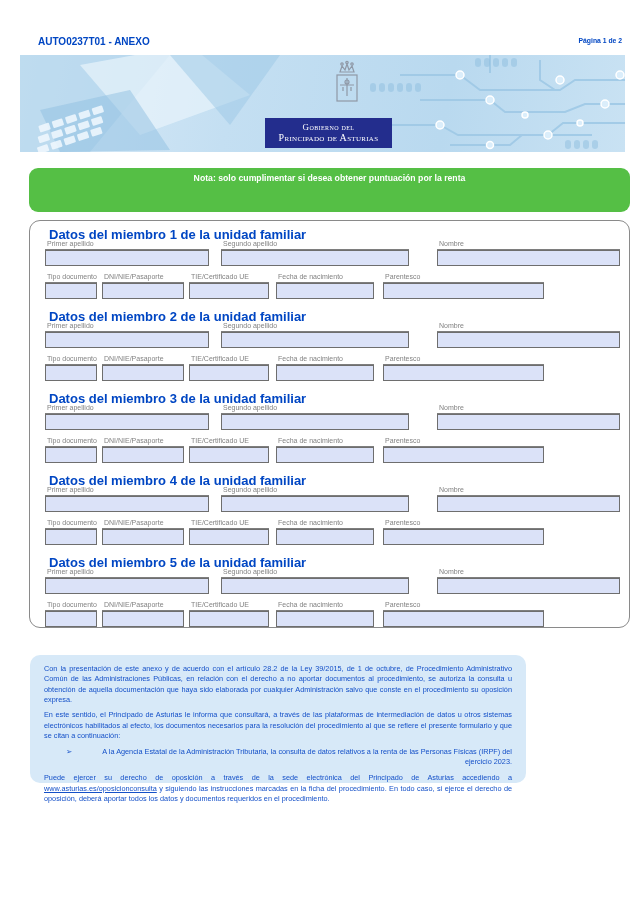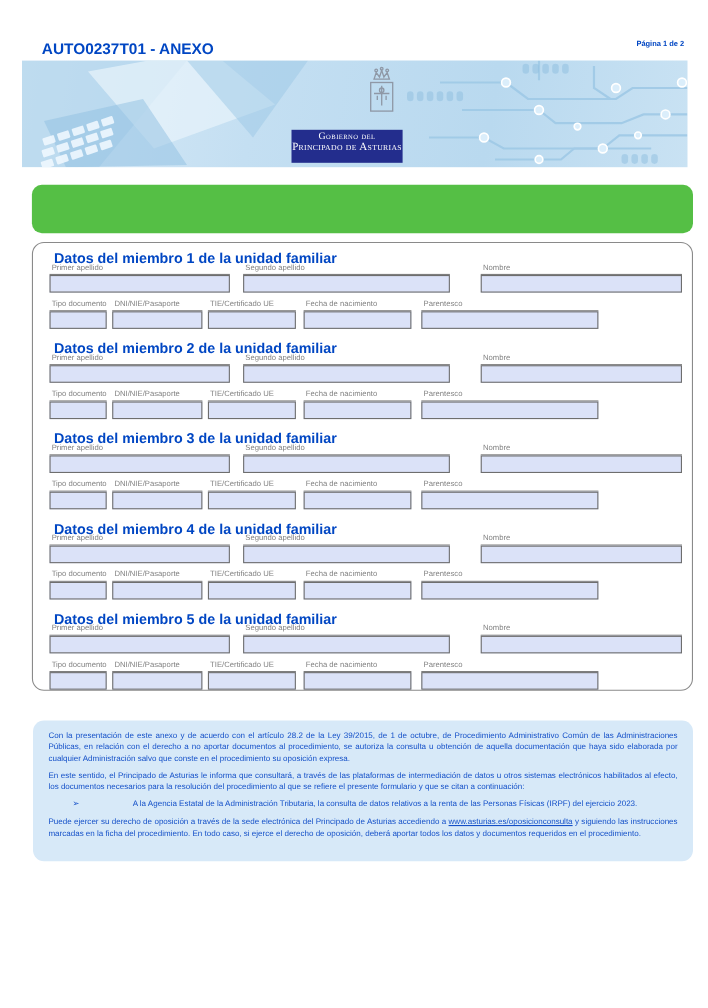--- a/index.html
+++ b/index.html
@@ -2,30 +2,30 @@
 <html><head>
 <meta charset="utf-8">
 <style>
   * { margin:0; padding:0; box-sizing:border-box; }
   html,body { background:#ffffff; }
   body { font-family:"Liberation Sans", sans-serif; }
   .page { position:relative; width:644px; height:916px; background:#ffffff; overflow:hidden; }
 
   
   .hdr { position:absolute; top:36px; left:0; width:644px; height:14px; color:#0046c3; }
-  .hdr .code  { position:absolute; left:38px; top:0; font-size:14px; font-weight:bold; white-space:nowrap; }
+  .hdr .code  { position:absolute; left:38px; top:0; font-size:10px; font-weight:bold; white-space:nowrap; }
   .hdr .title { position:absolute; left:150px; width:410px; top:0; text-align:center; font-size:8.5px; font-weight:bold; white-space:nowrap; }
   .hdr .pageno{ position:absolute; right:22px; top:1px; font-size:6.8px; font-weight:bold; white-space:nowrap; }
 
   
   .banner { position:absolute; left:20px; top:55px; width:605px; height:97px; overflow:hidden;
             background:linear-gradient(100deg,#d8eaf7 0%,#c4dff2 35%,#b9d9ef 70%,#c9e2f3 100%); }
   .banner svg.decor { position:absolute; left:0; top:0; }
-  .plate { position:absolute; left:245px; top:63px; width:101px; height:30px; background:#232d8d;
-           display:flex; flex-direction:column; align-items:center; 
+  .plate { position:absolute; left:245px; top:63px; width:127px; height:30px; background:#232d8d;
+           display:flex; flex-direction:column; align-items:center; justify-content:center;
            font-family:"Liberation Serif", serif; font-variant:small-caps; color:#ffffff; line-height:1.15; }
   .plate .l1 { font-size:9px; letter-spacing:0.4px; }
   .plate .l2 { font-size:10px; letter-spacing:0.3px; }
   .emblem { position:absolute; left:304px; top:5px; }
 
   
   .greenbox { position:absolute; left:29px; top:168px; width:601px; height:44px; background:#55bf45;
               border-radius:9px; color:#ffffff; font-weight:bold; padding:5px 12px 0 12px; }
   .greenbox .main { font-size:8.7px; line-height:1.3; text-align:left; }
   .greenbox .note { font-size:8.7px; line-height:1.3; text-align:center; margin-top:0px; }
@@ -45,26 +45,26 @@
   .f-pa  { left:15px;  width:164px; }
   .f-sa  { left:191px; width:188px; }
   .f-no  { left:407px; width:183px; }
   .f-td  { left:15px;  width:52px;  }
   .f-dni { left:72px;  width:82px;  }
   .f-tie { left:159px; width:80px;  }
   .f-fn  { left:246px; width:98px;  }
   .f-par { left:353px; width:161px; }
 
   
-  .infobox { position:absolute; left:30px; top:655px; width:600px; height:128px; background:#d7e9f8;
+  .infobox { position:absolute; left:30px; top:655px; width:496px; height:128px; background:#d7e9f8;
              border-radius:10px; padding:9px 14px 0 14px; color:#1450c8; font-size:7.3px; line-height:1.42; }
   .infobox p { text-align:justify; margin-bottom:5px; }
   .infobox .bullet { display:flex; margin:1px 0 6px 0; }
   .infobox .bullet .mark { width:18px; padding-left:22px; flex:0 0 40px; text-align:left; font-size:7.5px; }
-  .infobox .bullet .btxt { flex:1; text-align:center; }
+  .infobox .bullet .btxt { flex:1; text-align:right; }
   .infobox a { color:#1450c8; text-decoration:underline; }
 
   
   .footer-note { position:absolute; top:876px; left:330px; width:296px; text-align:right; padding-right:18px;
                  font-size:7.6px; font-style:italic; font-weight:bold; color:#2a63d4; white-space:nowrap; }
 </style>
 </head>
 <body>
 
 <div class="page">
@@ -152,20 +152,21 @@
       </g>
     </svg>
 
     <div class="plate">
       <span class="l1">Gobierno del</span>
       <span class="l2">Principado de Asturias</span>
     </div>
   </div>
 
   <div class="greenbox">
+    <div class="note">Nota: solo cumplimentar si desea obtener puntuación por la renta</div>
   </div>
 
   <div class="formbox">
 
     <div class="member" style="top:6px">
       <div class="sec-title">Datos del miembro 1 de la unidad familiar</div>
       <div class="field row1 f-pa">
           <div class="lbl">Primer apellido</div>
           <input class="inp" style="">
         </div>

